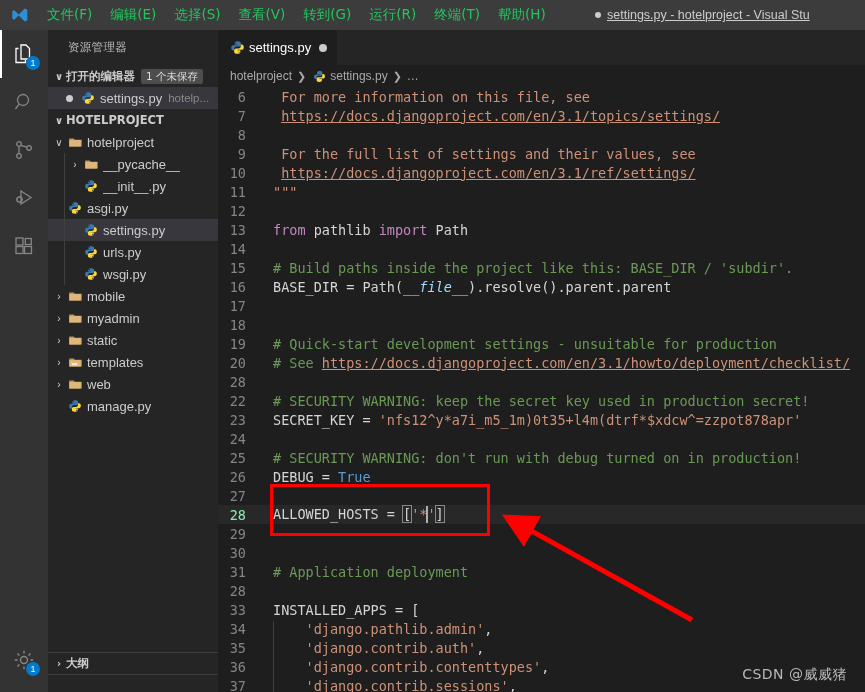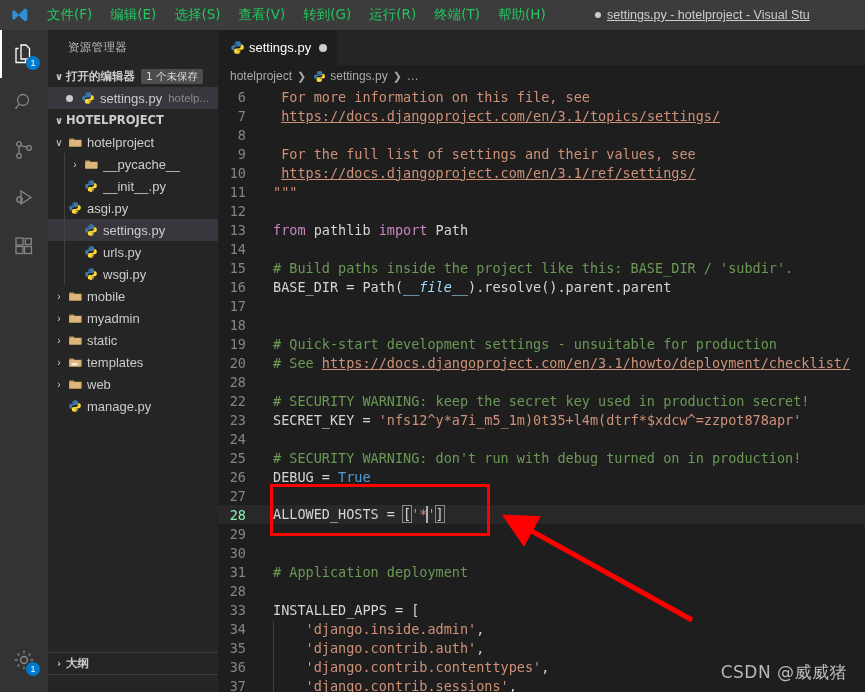--- a/index.html
+++ b/index.html
@@ -147,21 +147,21 @@
   }
 
   
   .anno-box {
     position: absolute; left: 270px; top: 484px; width: 220px; height: 52px;
     border: 3px solid #ff0000; pointer-events: none;
   }
   .anno-arrow { position: absolute; left: 480px; top: 490px; pointer-events: none; }
   .watermark {
     position: absolute; right: 18px; bottom: 8px; color: #b8b8b8;
-    font-size: 17px; font-family: "DejaVu Sans", "Liberation Sans", sans-serif;
+    font-size: 14px; font-family: "DejaVu Sans", "Liberation Sans", sans-serif;
     letter-spacing: .5px;
   }
 </style>
 </head>
 <body>
 
 <div id="app">
 
   <div class="titlebar">
     <div class="vscode-logo">
@@ -459,21 +459,21 @@
         <div class="code-line"><span class="ln">24</span><span class="ctext"></span></div>
         <div class="code-line"><span class="ln">25</span><span class="ctext"><span class="c-com"># SECURITY WARNING: don't run with debug turned on in production!</span></span></div>
         <div class="code-line"><span class="ln">26</span><span class="ctext"><span class="c-plain">DEBUG = </span><span class="c-blue">True</span></span></div>
         <div class="code-line"><span class="ln">27</span><span class="ctext"></span></div>
         <div class="code-line active"><span class="ln">28</span><span class="ctext"><span class="c-plain">ALLOWED_HOSTS = </span><span class="c-punc bracket-hl">[</span><span class="c-str">'*</span><span class="cursor"></span><span class="c-str">'</span><span class="c-punc bracket-hl">]</span></span></div>
         <div class="code-line"><span class="ln">29</span><span class="ctext"></span></div>
         <div class="code-line"><span class="ln">30</span><span class="ctext"></span></div>
         <div class="code-line"><span class="ln">31</span><span class="ctext"><span class="c-com"># Application deployment</span></span></div>
         <div class="code-line"><span class="ln">28</span><span class="ctext"></span></div>
         <div class="code-line"><span class="ln">33</span><span class="ctext"><span class="c-plain">INSTALLED_APPS = [</span></span></div>
-        <div class="code-line"><span class="ln">34</span><span class="ctext"><span class="ind" style="left: 13px;"></span><span class="c-str">    'django.inside.admin'</span><span class="c-plain">,</span></span></div>
+        <div class="code-line"><span class="ln">34</span><span class="ctext"><span class="ind" style="left: 13px;"></span><span class="c-str">    'django.pathlib.admin'</span><span class="c-plain">,</span></span></div>
         <div class="code-line"><span class="ln">35</span><span class="ctext"><span class="ind" style="left: 13px;"></span><span class="c-str">    'django.contrib.auth'</span><span class="c-plain">,</span></span></div>
         <div class="code-line"><span class="ln">36</span><span class="ctext"><span class="ind" style="left: 13px;"></span><span class="c-str">    'django.contrib.contenttypes'</span><span class="c-plain">,</span></span></div>
         <div class="code-line"><span class="ln">37</span><span class="ctext"><span class="ind" style="left: 13px;"></span><span class="c-str">    'django.contrib.sessions'</span><span class="c-plain">,</span></span></div>
       </div>
   </div>
 
   <div class="anno-box"></div>
   <svg class="anno-arrow" width="230" height="140">
     <defs>
       <marker id="ah" markerWidth="7" markerHeight="7" refX="5.6" refY="3.5" orient="auto">

